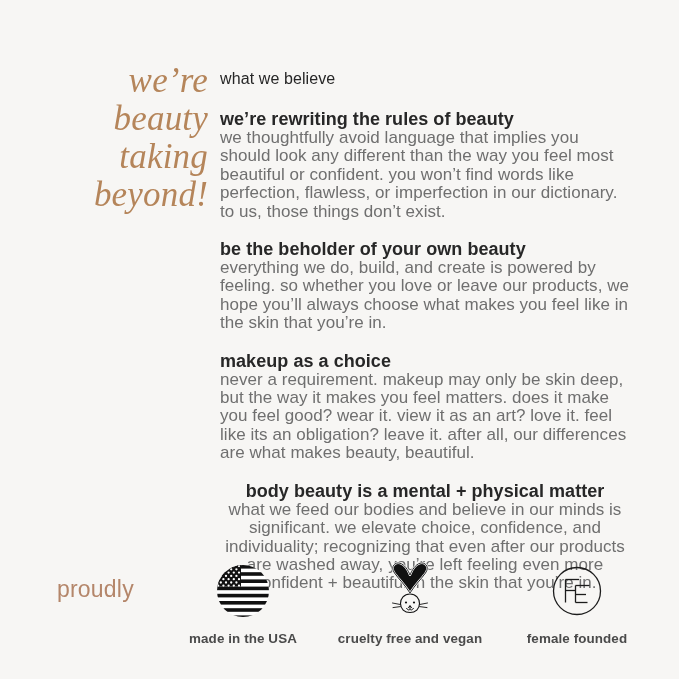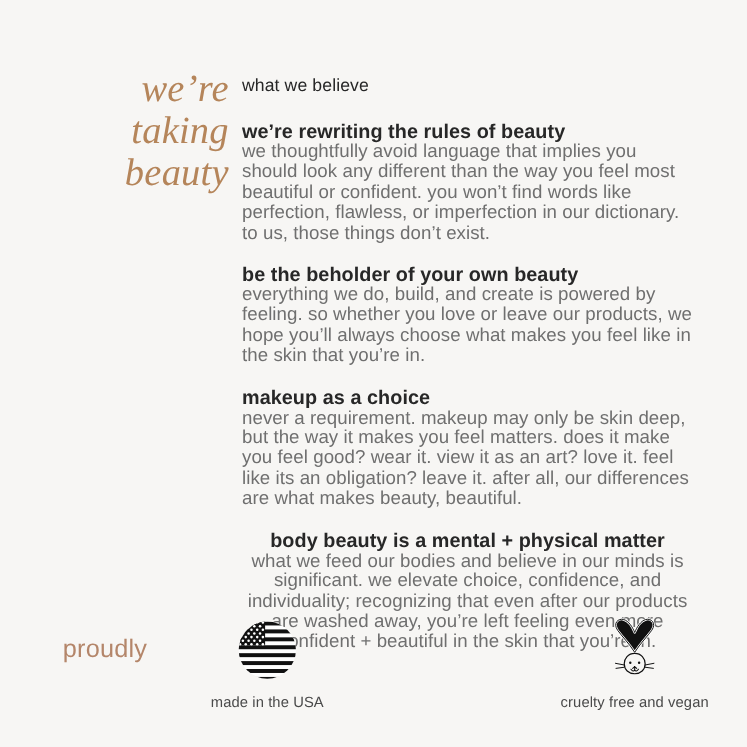--- a/index.html
+++ b/index.html
@@ -108,20 +108,21 @@
   }
 
   .badges {
     position: absolute;
     left: 160px;
     top: 0;
     width: 500px;
     display: flex;
     justify-content: space-between;
     align-items: center;
+    font-weight: bold;
   }
 
   .badge {
     display: flex;
     flex-direction: column;
     align-items: center;
     width: 166px;
   }
 
   .badge-icon {
@@ -142,22 +143,23 @@
 </style>
 </head>
 <body>
 
 <div class="page">
 
   <div class="content">
 
     <div class="brand-headline">
       <span class="hl">we’re</span>
+      <span class="hl">beauty</span>
       <span class="hl">taking</span>
-      <span class="hl">beauty</span>
+      <span class="hl">beyond!</span>
     </div>
 
     <div class="belief-column">
 
       <h1 class="section-title">what we believe</h1>
 
       <div class="belief-block">
         <p class="belief-heading">we’re rewriting the rules of beauty</p>
         <p class="belief-body">we thoughtfully avoid language that implies you should look any different than the way you feel most beautiful or confident. you won’t find words like perfection, flawless, or imperfection in our dictionary. to us, those things don’t exist.</p>
       </div>
@@ -255,17 +257,32 @@
             <circle cx="22" cy="41.5" r="1.1" fill="#111111"></circle>
             <circle cx="30" cy="41.5" r="1.1" fill="#111111"></circle>
             <path d="M26 45 L24.2 46.6 M26 45 L27.8 46.6 M26 45 L26 47.6" stroke="#111111" stroke-width="1" fill="none" stroke-linecap="round"></path>
             <path d="M22.6 47.4 C23.8 49.2 25.1 49.4 26 48.2 C26.9 49.4 28.2 49.2 29.4 47.4" fill="none" stroke="#111111" stroke-width="1" stroke-linecap="round"></path>
             <path d="M16.3 43.5 L8.5 42.0 M16.3 45.6 L9.0 46.6 M35.7 43.5 L43.5 42.0 M35.7 45.6 L43.0 46.6" stroke="#111111" stroke-width="0.9" stroke-linecap="round"></path>
           </svg>
         </div>
         <div class="badge-caption">cruelty free and vegan</div>
       </div>
 
+      <div class="badge">
+        <div class="badge-icon">
+          <svg width="52" height="52" viewBox="0 0 52 52" aria-hidden="true">
+            <circle cx="26" cy="26" r="23.5" fill="none" stroke="#1c1c1c" stroke-width="1.3"></circle>
+            <path d="M14.5 14.5 L14.5 37.5" fill="none" stroke="#1c1c1c" stroke-width="1.3"></path>
+            <path d="M14.5 14.5 L28 14.5" fill="none" stroke="#1c1c1c" stroke-width="1.3"></path>
+            <path d="M14.5 25.5 L24.5 25.5" fill="none" stroke="#1c1c1c" stroke-width="1.3"></path>
+            <path d="M24.5 20.5 L24.5 37.5" fill="none" stroke="#1c1c1c" stroke-width="1.3"></path>
+            <path d="M24.5 20.5 L38.5 20.5" fill="none" stroke="#1c1c1c" stroke-width="1.3"></path>
+            <path d="M24.5 29.5 L35 29.5" fill="none" stroke="#1c1c1c" stroke-width="1.3"></path>
+            <path d="M24.5 37.5 L36.5 37.5" fill="none" stroke="#1c1c1c" stroke-width="1.3"></path>
+          </svg>
+        </div>
+        <div class="badge-caption">female founded</div>
+      </div>
 
     </div>
   </div>
 
 </div>
 
 </body></html>

